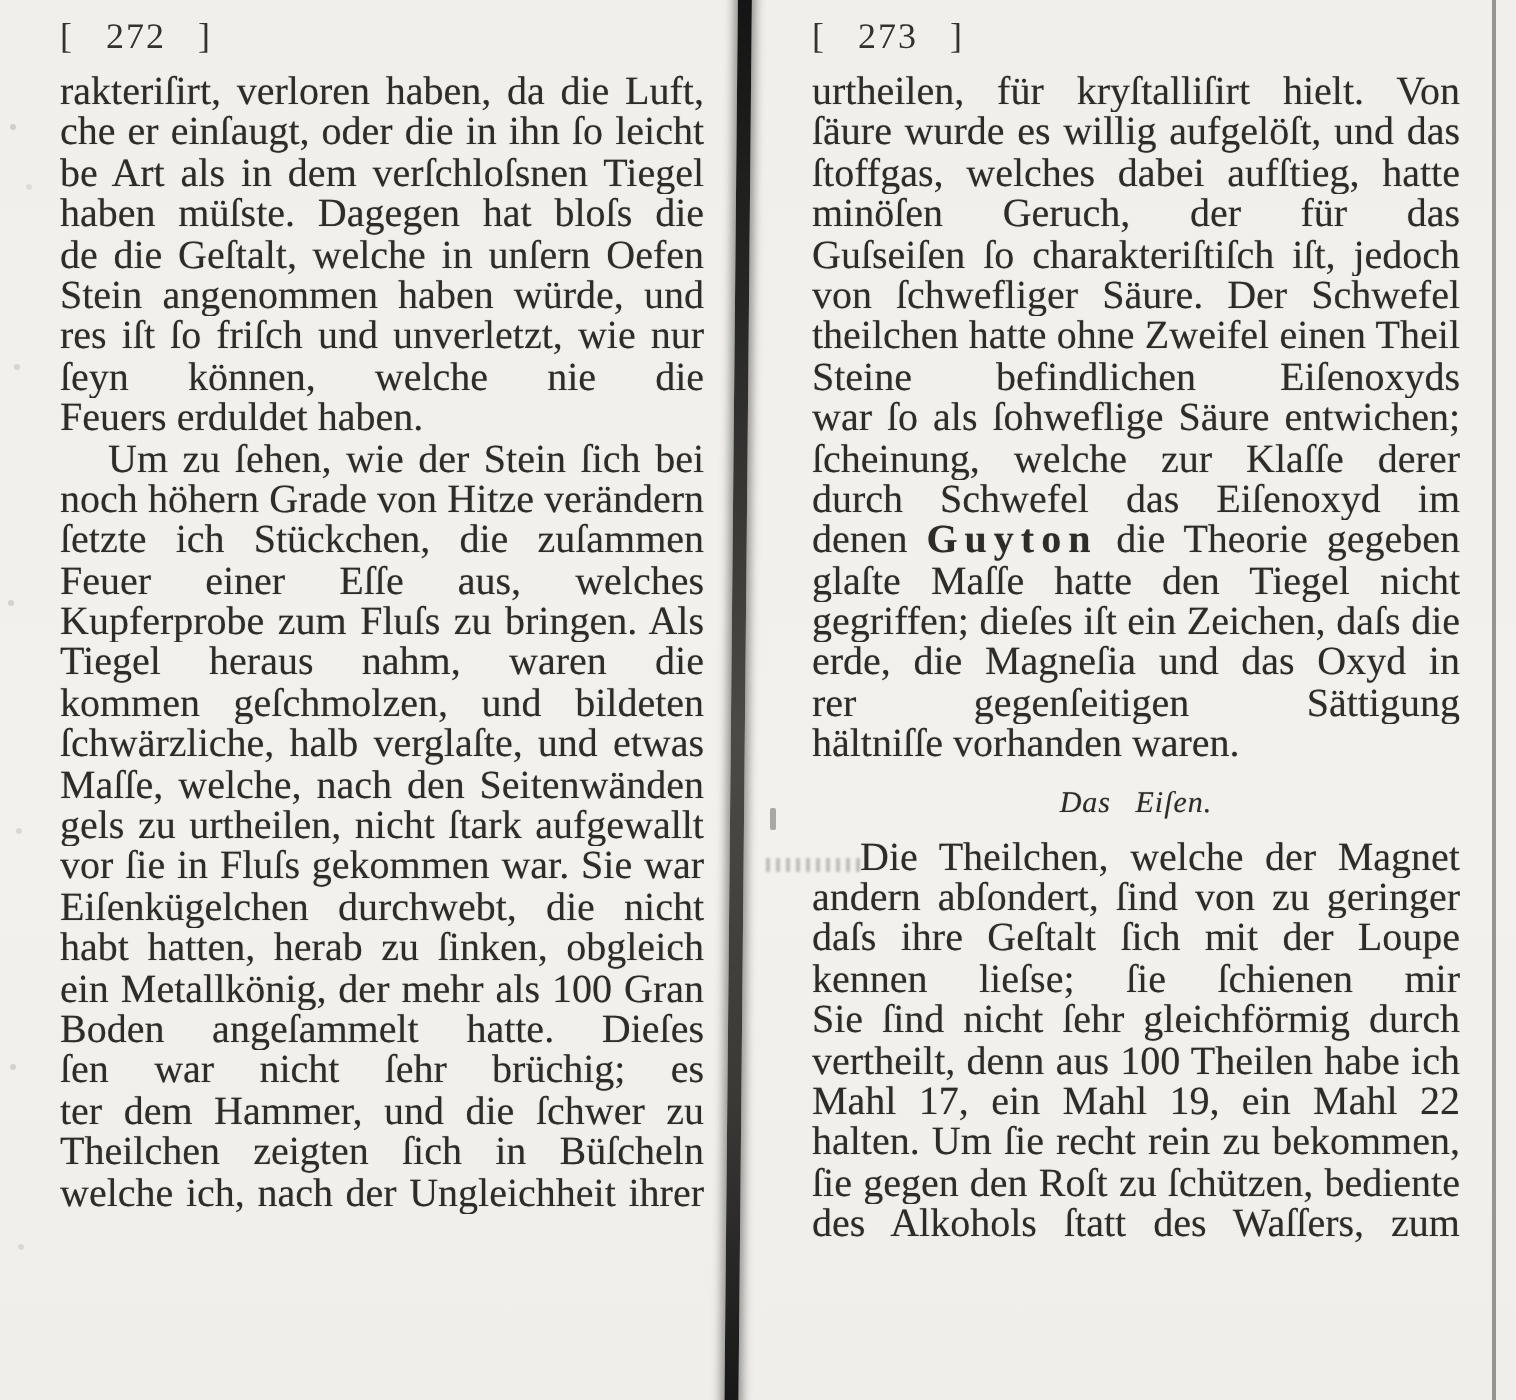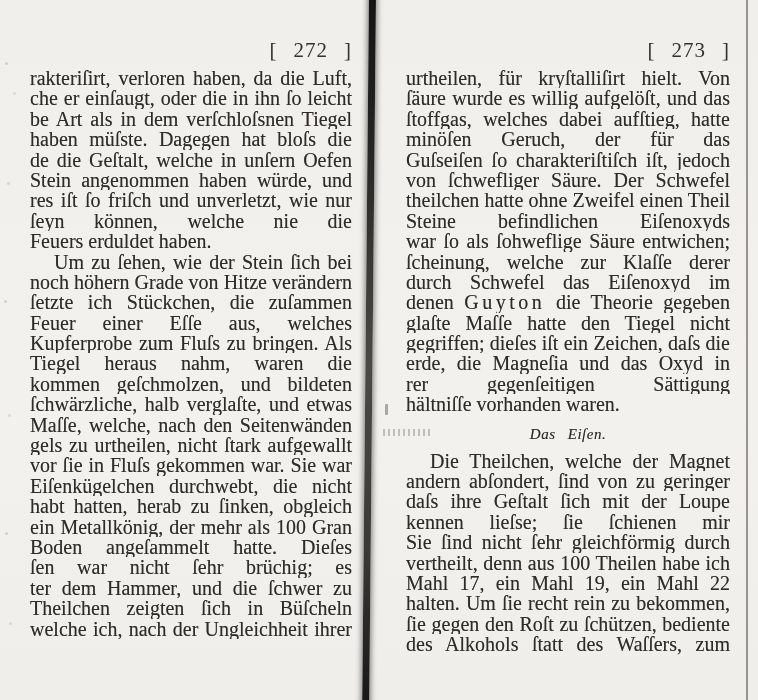--- a/index.html
+++ b/index.html
@@ -6,33 +6,33 @@
   body{
     width:758px;height:700px;position:relative;overflow:hidden;
     background:linear-gradient(#f0efeb,#f2f1ed 60%,#efeeea);
     font-family:"Liberation Serif","DejaVu Serif",serif;
     color:#2e2c28;
   }
   .page{position:absolute;top:6px;}
   #page-left{left:30px;width:322px;}
   #page-right{left:406px;width:324px;}
   .pagehead{
-    text-align:right;font-size:21px;line-height:24px;height:24px;
-    margin-bottom:6px;letter-spacing:1px;color:#34322d;margin-top:32px;
+    text-align:left;font-size:18px;line-height:24px;height:24px;
+    margin-bottom:6px;letter-spacing:1px;color:#34322d;
   }
   .pagehead .num{margin:0 16px;}
   .ln{
     font-size:20px;line-height:20.4px;height:20.4px;overflow:hidden;
     text-align:justify;text-align-last:justify;
     text-shadow:0 0 .5px rgba(46,44,40,.45);
   }
   .ln.end{text-align-last:left;}
   .ln.ind{padding-left:24px;}
   .it{}
-  .spaced{letter-spacing:3.5px;}
+  .spaced{letter-spacing:3.5px;font-weight:bold;}
   .section-head{
     text-align:center;font-style:italic;font-size:15px;line-height:20px;
     margin:9px 0 7px;word-spacing:8px;letter-spacing:.5px;
     text-shadow:0 0 .5px rgba(46,44,40,.45);
   }
   
   #gutter{
     position:absolute;left:369px;top:-6px;width:7px;height:714px;
     background:linear-gradient(to bottom,#141414 0%,#262624 22%,#4c4a46 52%,#3a3936 78%,#161616 100%);
     box-shadow:0 0 5px 2px rgba(70,68,64,.55);

